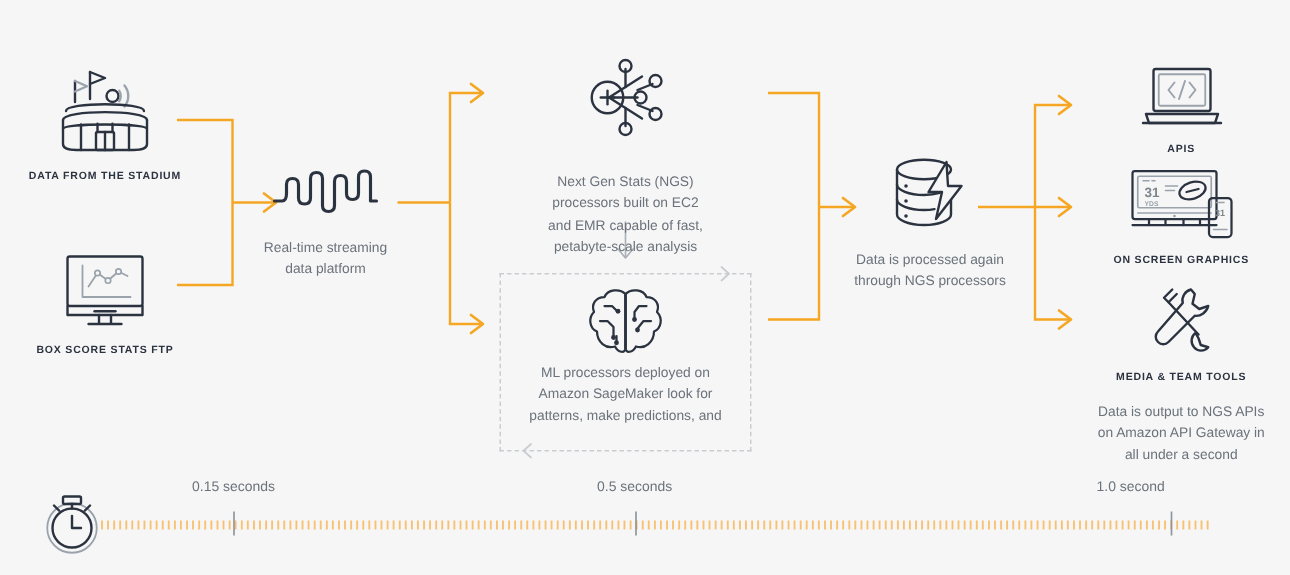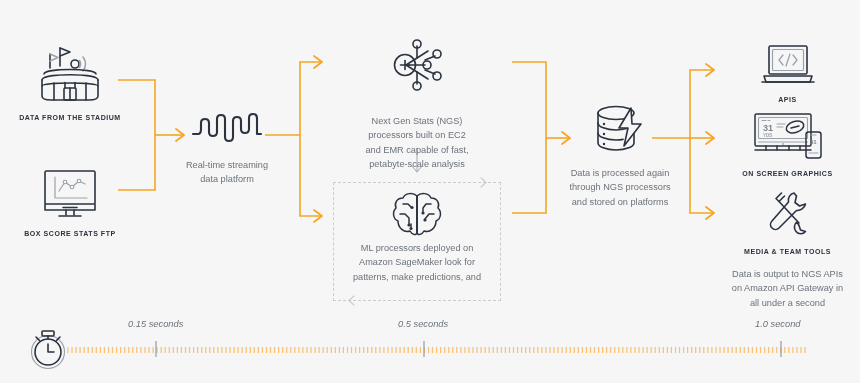--- a/index.html
+++ b/index.html
@@ -19,21 +19,21 @@
     color:#2b3340;margin-top:9px;text-transform:uppercase;
     line-height:1.3;
   }
   .desc{
     font-size:9.2px;line-height:1.55;color:#6b727b;margin-top:8px;
   }
   .ml-box{
     position:absolute;border:1px dashed #c9cdd2;box-sizing:border-box;
   }
   .tl-label{
-    position:absolute;font-size:9.3px;color:#6b727b;white-space:nowrap;font-style:italic;
+    position:absolute;font-size:9.3px;color:#6b727b;white-space:nowrap;
   }
   svg{display:block;overflow:visible;}
   .conn{position:absolute;left:0;top:0;width:860px;height:383px;pointer-events:none;}
 </style>
 </head>
 <body>
 
 <div class="stage">
 
   <svg class="conn" viewBox="0 0 860 383" width="860" height="383">
@@ -108,21 +108,21 @@
         <path d="M14 9 L14 30 L46 30" stroke="#9aa3ac" stroke-width="1.2"></path>
         <polyline points="18,23 24,14 31,19 38,13 44,16" stroke="#9aa3ac" stroke-width="1.2"></polyline>
         <circle cx="24" cy="14" r="1.8" fill="#f6f6f6" stroke="#9aa3ac" stroke-width="1.1"></circle>
         <circle cx="31" cy="19" r="1.8" fill="#f6f6f6" stroke="#9aa3ac" stroke-width="1.1"></circle>
         <circle cx="38" cy="13" r="1.8" fill="#f6f6f6" stroke="#9aa3ac" stroke-width="1.1"></circle>
       </g>
     </svg>
     <div class="cap">BOX SCORE STATS FTP</div>
   </div>
 
-  <div class="node" style="left:168px;top:108px;width:118px;">
+  <div class="node" style="left:158px;top:108px;width:118px;">
     <svg class="icon" width="74" height="36" viewBox="0 0 74 36">
       <path d="M3 26 L8 26 C10 26 11 24 11 21 L11 15 C11 12 13 11 15 11 C17 11 19 12 19 15 L19 24
                C19 27 21 28 23 28 C25 28 27 27 27 24 L27 11 C27 8 29 7 31 7 C33 7 35 8 35 11 L35 29
                C35 32 37 33 39 33 C41 33 43 32 43 29 L43 13 C43 10 45 9 47 9 C49 9 51 10 51 13 L51 21
                C51 24 53 25 55 25 C57 25 59 24 59 21 L59 10 C59 7 61 6 63 6 C65 6 67 7 67 10 L67 26 L71 26" fill="none" stroke="#2b3340" stroke-width="2.1" stroke-linecap="round" stroke-linejoin="round"></path>
     </svg>
     <div class="desc" style="margin-top:14px;">
       <div>Real-time streaming</div>
       <div>data platform</div>
     </div>
@@ -200,21 +200,20 @@
         <path d="M5 29 C5 32.6 13 36 23 36 C25.5 36 28 35.8 30 35.4"></path>
         <circle cx="11" cy="20" r="1.2" fill="#2b3340" stroke="none"></circle>
         <circle cx="11" cy="30" r="1.2" fill="#2b3340" stroke="none"></circle>
         <circle cx="11" cy="40" r="1.2" fill="#2b3340" stroke="none"></circle>
         <path d="M38 4 L26 24 L35 24 L31 42 L48 20 L39 20 Z" fill="#f6f6f6"></path>
       </g>
     </svg>
     <div class="desc" style="margin-top:12px;text-align:center;">
       <div>Data is processed again</div>
       <div>through NGS processors</div>
-      <div>and stored on platforms</div>
     </div>
   </div>
 
   <div class="node" style="left:725px;top:44px;width:125px;">
     <svg class="icon" width="58" height="42" viewBox="0 0 58 42">
       <g fill="none" stroke="#2b3340" stroke-width="1.6" stroke-linecap="round" stroke-linejoin="round">
         <rect x="10" y="2" width="38" height="28" rx="1.5"></rect>
         <rect x="13.5" y="5.5" width="31" height="21" rx="1" stroke="#9aa3ac" stroke-width="1.2"></rect>
         <path d="M5 32 L53 32 L51 38 L7 38 Z"></path>
         <line x1="3" y1="38" x2="55" y2="38"></line>
@@ -268,21 +267,21 @@
     <div class="cap">MEDIA &amp; TEAM TOOLS</div>
     <div class="desc" style="margin-top:11px;">
       <div>Data is output to NGS APIs</div>
       <div>on Amazon API Gateway in</div>
       <div>all under a second</div>
     </div>
   </div>
 
   <div class="tl-label" style="left:128px;top:319px;">0.15 seconds</div>
   <div class="tl-label" style="left:398px;top:319px;text-align:right;">0.5 seconds</div>
-  <div class="tl-label" style="left:755px;top:319px;">1.0 second</div>
+  <div class="tl-label" style="left:731px;top:319px;">1.0 second</div>
 
   <svg class="conn" viewBox="0 0 860 383" width="860" height="383">
 
     <g fill="none" stroke="#2b3340" stroke-width="1.6" stroke-linecap="round" stroke-linejoin="round">
       <circle cx="48" cy="352" r="13"></circle>
       <circle cx="48" cy="352" r="16.5" stroke="#9aa3ac" stroke-width="1.2"></circle>
       <path d="M48 344 L48 352 L54 352"></path>
       <rect x="42" y="331" width="12" height="5" rx="1"></rect>
       <line x1="48" y1="336" x2="48" y2="339"></line>
       <line x1="36" y1="337" x2="39.5" y2="340.5"></line>

